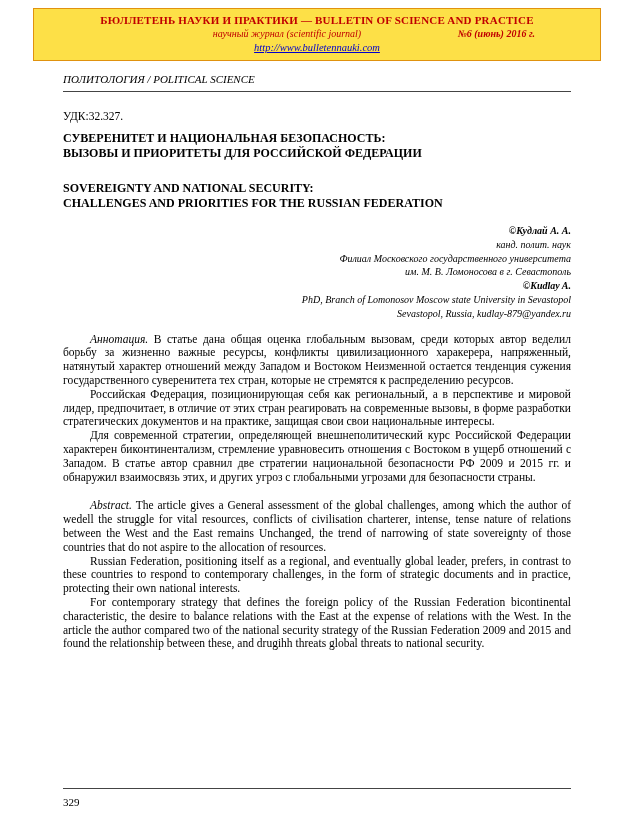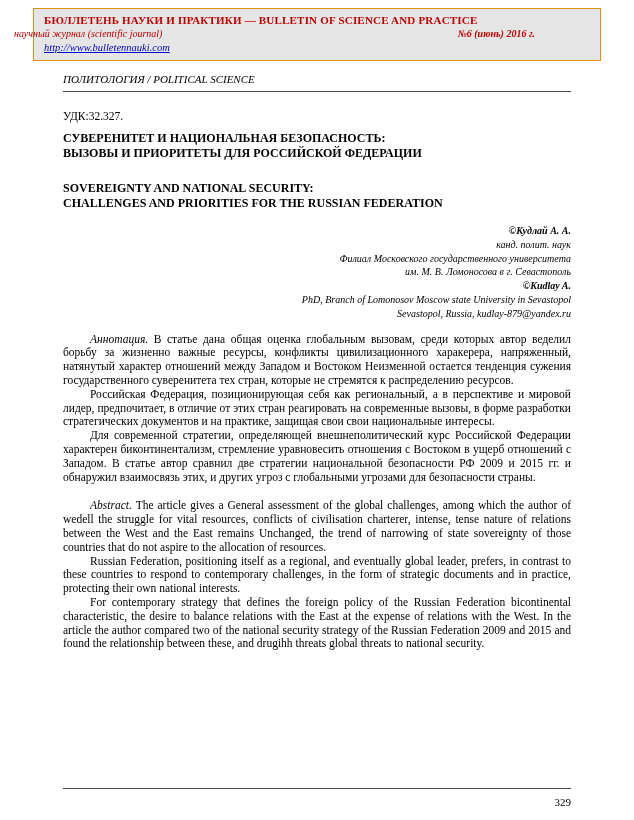--- a/index.html
+++ b/index.html
@@ -14,23 +14,24 @@
     margin: 0 auto;
     background: #ffffff;
     color: #000000;
     font-family: "Liberation Serif", serif;
     overflow: hidden;
     box-sizing: border-box;
   }
   
   .banner {
     margin: 8px 33px 0;
-    background: #e5e5e5;
+    background: #fde047;
     border: 1px solid #e0920e;
     padding: 4px 10px 5px;
+    text-align: center;
     box-sizing: border-box;
   }
   .banner-title {
     color: #c00000;
     font-weight: bold;
     font-size: 11px;
     line-height: 14px;
     letter-spacing: 0.2px;
   }
   .banner-row {
@@ -118,21 +119,21 @@
   }
   .label-italic {
     font-style: italic;
   }
   
   .footer {
     position: absolute;
     left: 63px;
     right: 63px;
     bottom: 12px;
-    text-align: right;
+    text-align: left;
   }
   .footer-rule {
     border: 0;
     border-top: 1px solid #444444;
     margin: 0 0 7px;
   }
   .page-number {
     font-size: 11px;
     line-height: 12px;
   }

